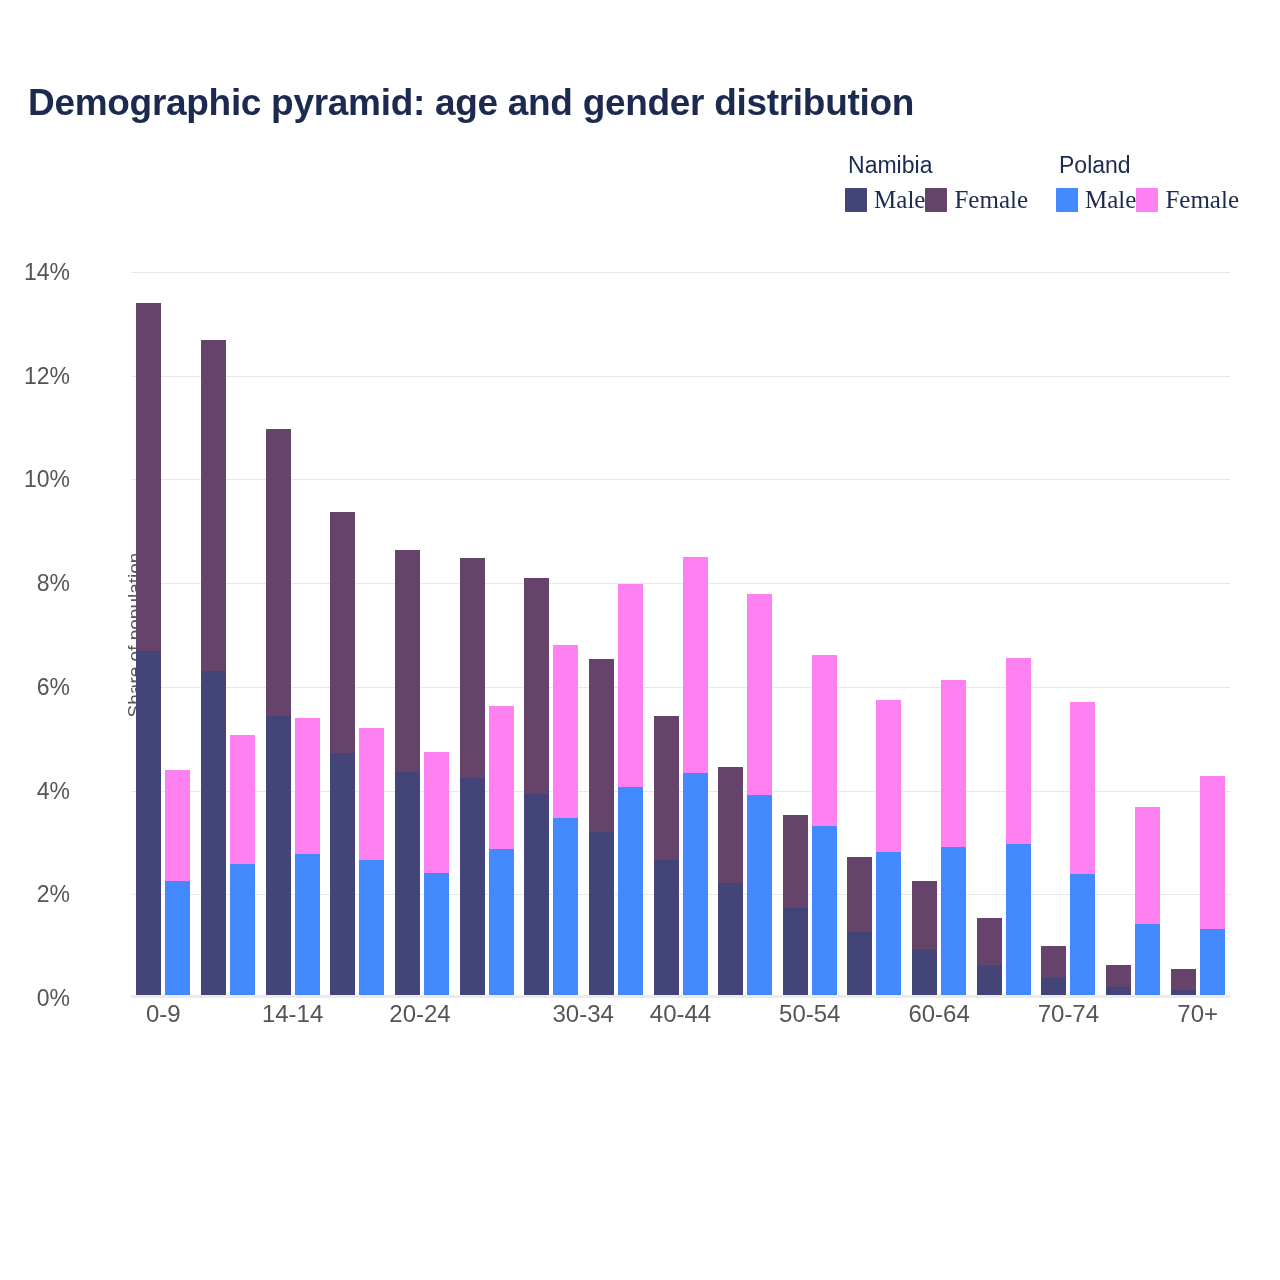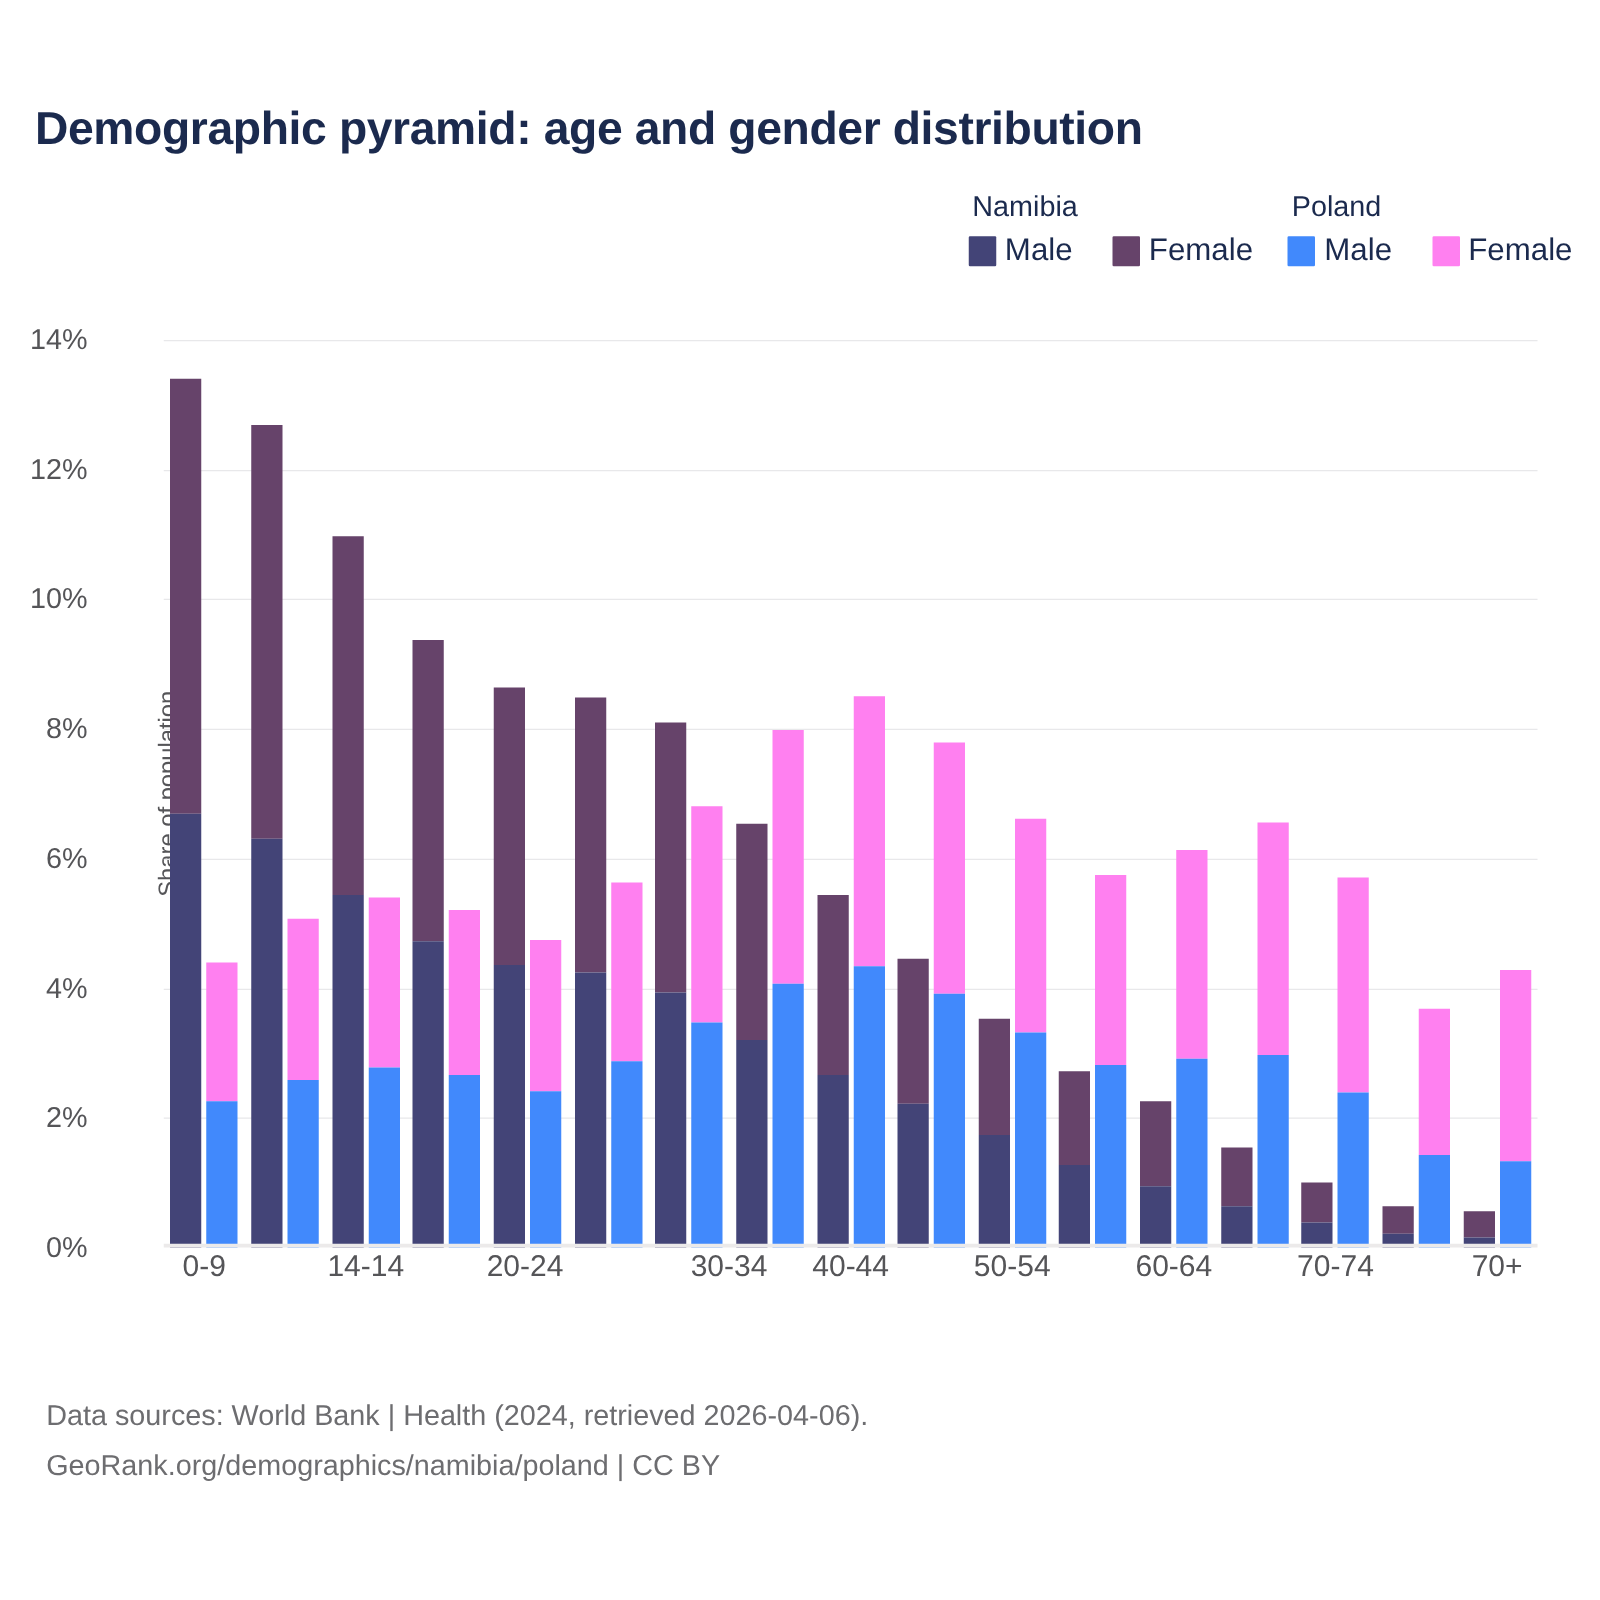--- a/index.html
+++ b/index.html
@@ -17,33 +17,33 @@
     font-size: 37px;
     font-weight: bold;
     color: #1b2a4e;
     letter-spacing: -0.3px;
     white-space: nowrap;
   }
 
   
   #legend {
     position: absolute;
-    right: 22px; top: 152px;
+    right: 41px; top: 152px;
     display: flex;
     align-items: flex-start;
     gap: 28px;
   }
   .legend-group { display: flex; flex-direction: column; align-items: flex-start; }
   .legend-group-title {
     font-size: 23px;
     color: #1b2a4e;
     margin-bottom: 7px;
     padding-left: 3px;
   }
-  .legend-items { display: flex; gap: 32px; align-items: center; }
+  .legend-items { display: flex; gap: 0; align-items: center; font-family: Liberation Serif, serif; }
   .legend-item { display: flex; align-items: center; gap: 7px; }
   .legend-swatch { width: 22px; height: 24px; display: block; border-radius: 1px; }
   .legend-label { font-size: 25px; color: #1b2a4e; }
 
   
   #plot-area {
     position: absolute;
     left: 131px; top: 272px;
     width: 1099px; height: 726px;
   }
@@ -336,18 +336,14 @@
         <div class="xtick-label" style="left: 289px;">20-24</div>
         <div class="xtick-label" style="left: 420.206px; margin-left: 32px;">30-34</div>
         <div class="xtick-label" style="left: 549.5px;">40-44</div>
         <div class="xtick-label" style="left: 678.794px;">50-54</div>
         <div class="xtick-label" style="left: 808.088px;">60-64</div>
         <div class="xtick-label" style="left: 937.382px;">70-74</div>
         <div class="xtick-label" style="left: 1066.68px;">70+</div>
       </div>
   </div>
 
-  <div id="footer">
-    <div>Data sources: World Bank | Health (2024, retrieved 2026-04-06).</div>
-    <div>GeoRank.org/demographics/namibia/poland | CC BY</div>
-  </div>
 
 </div>
 
 </body></html>

